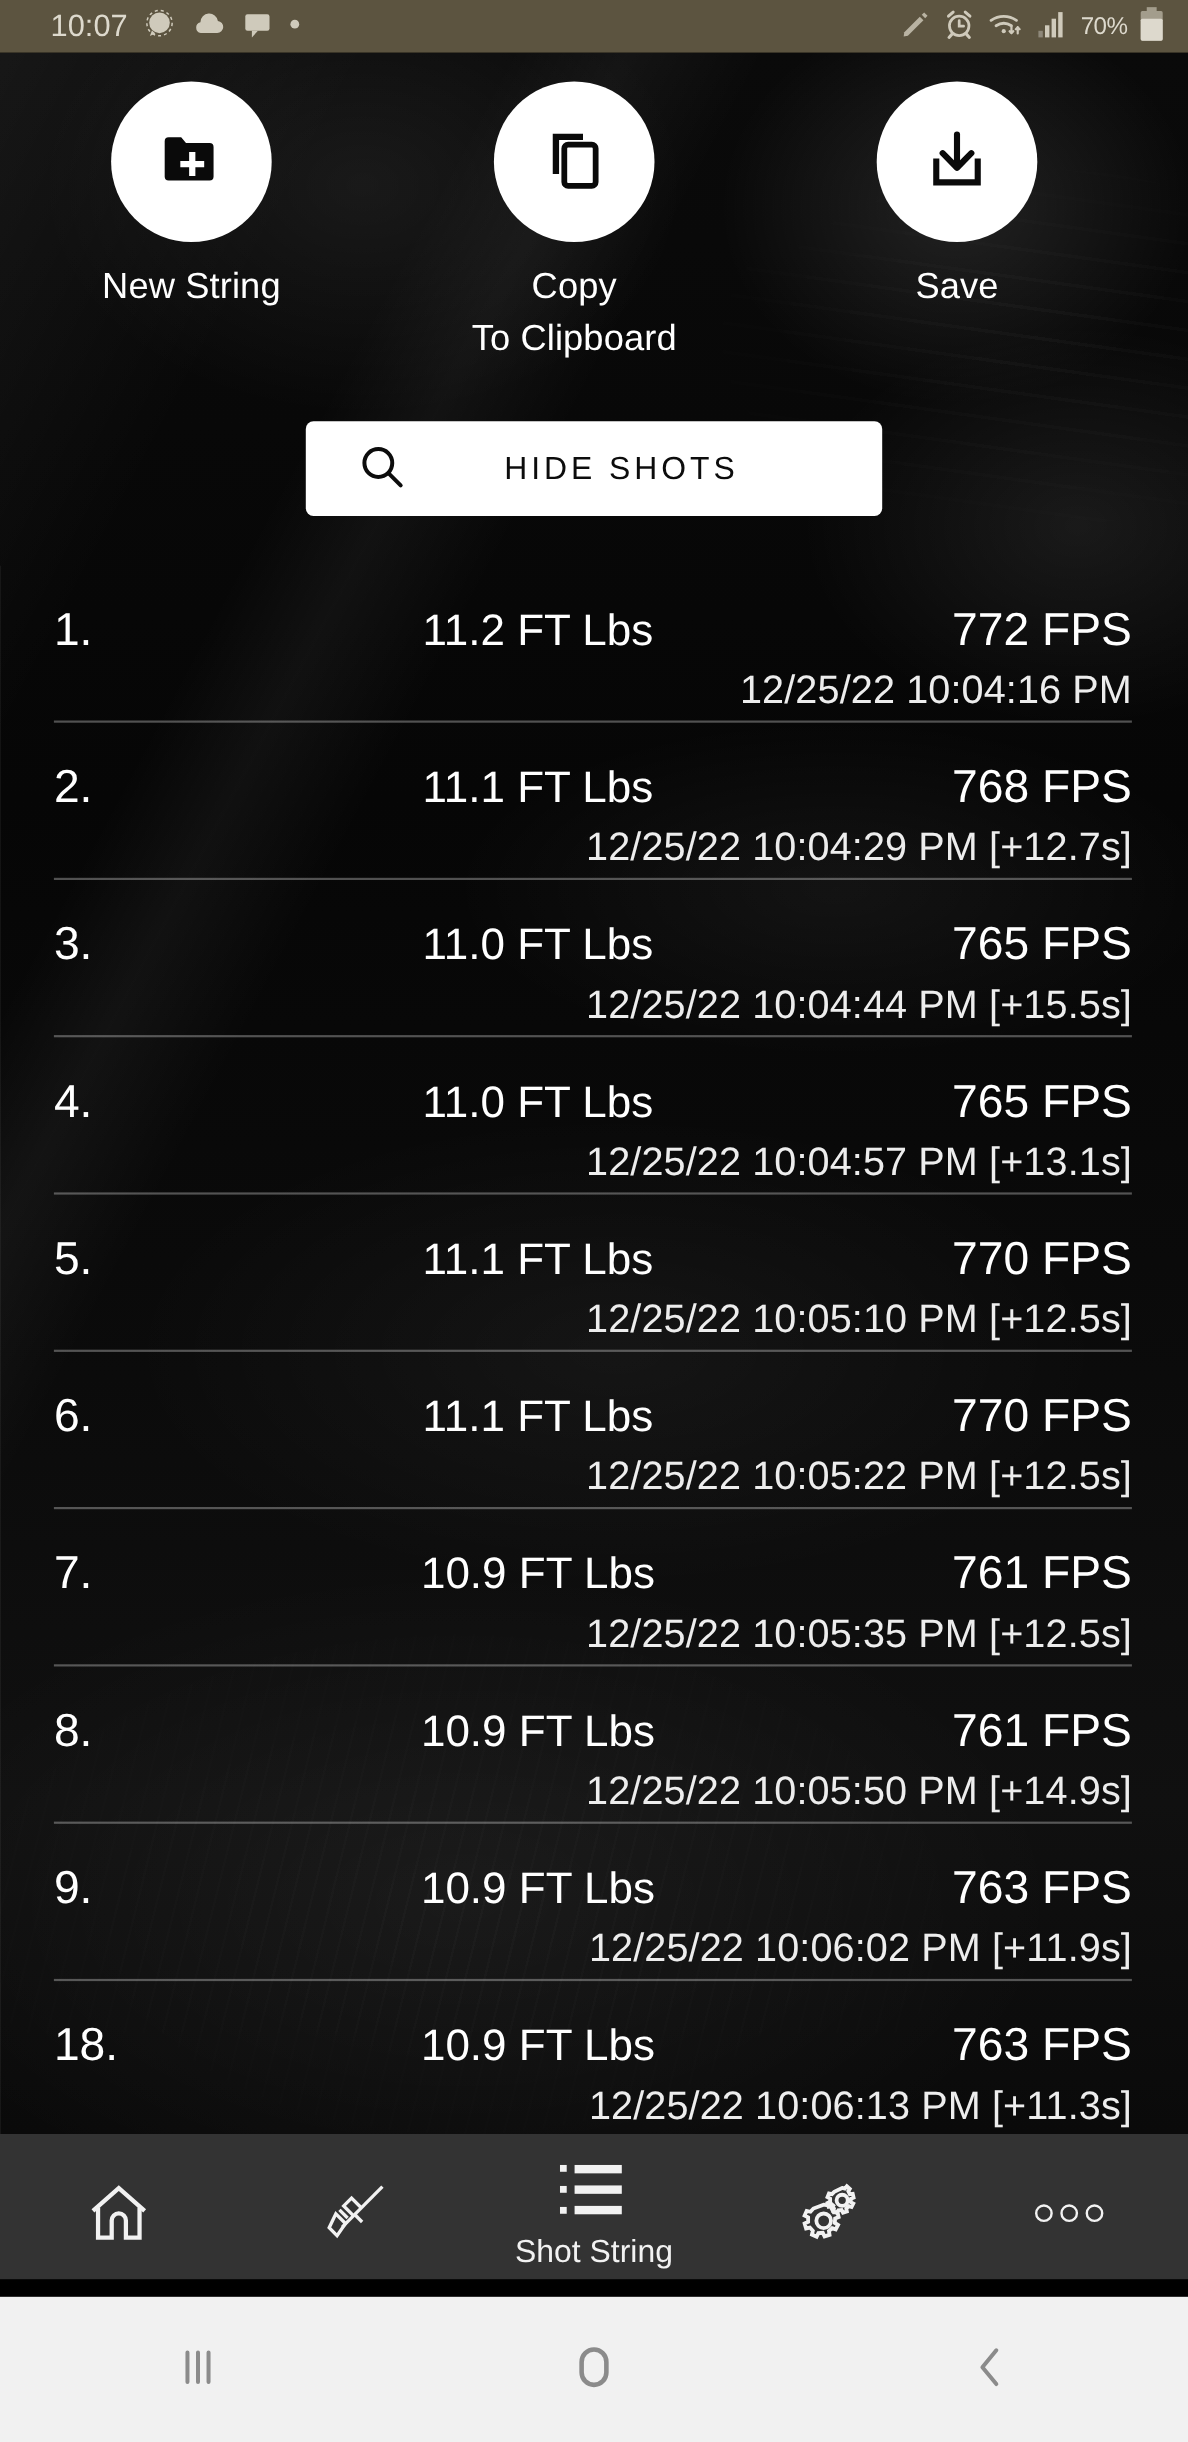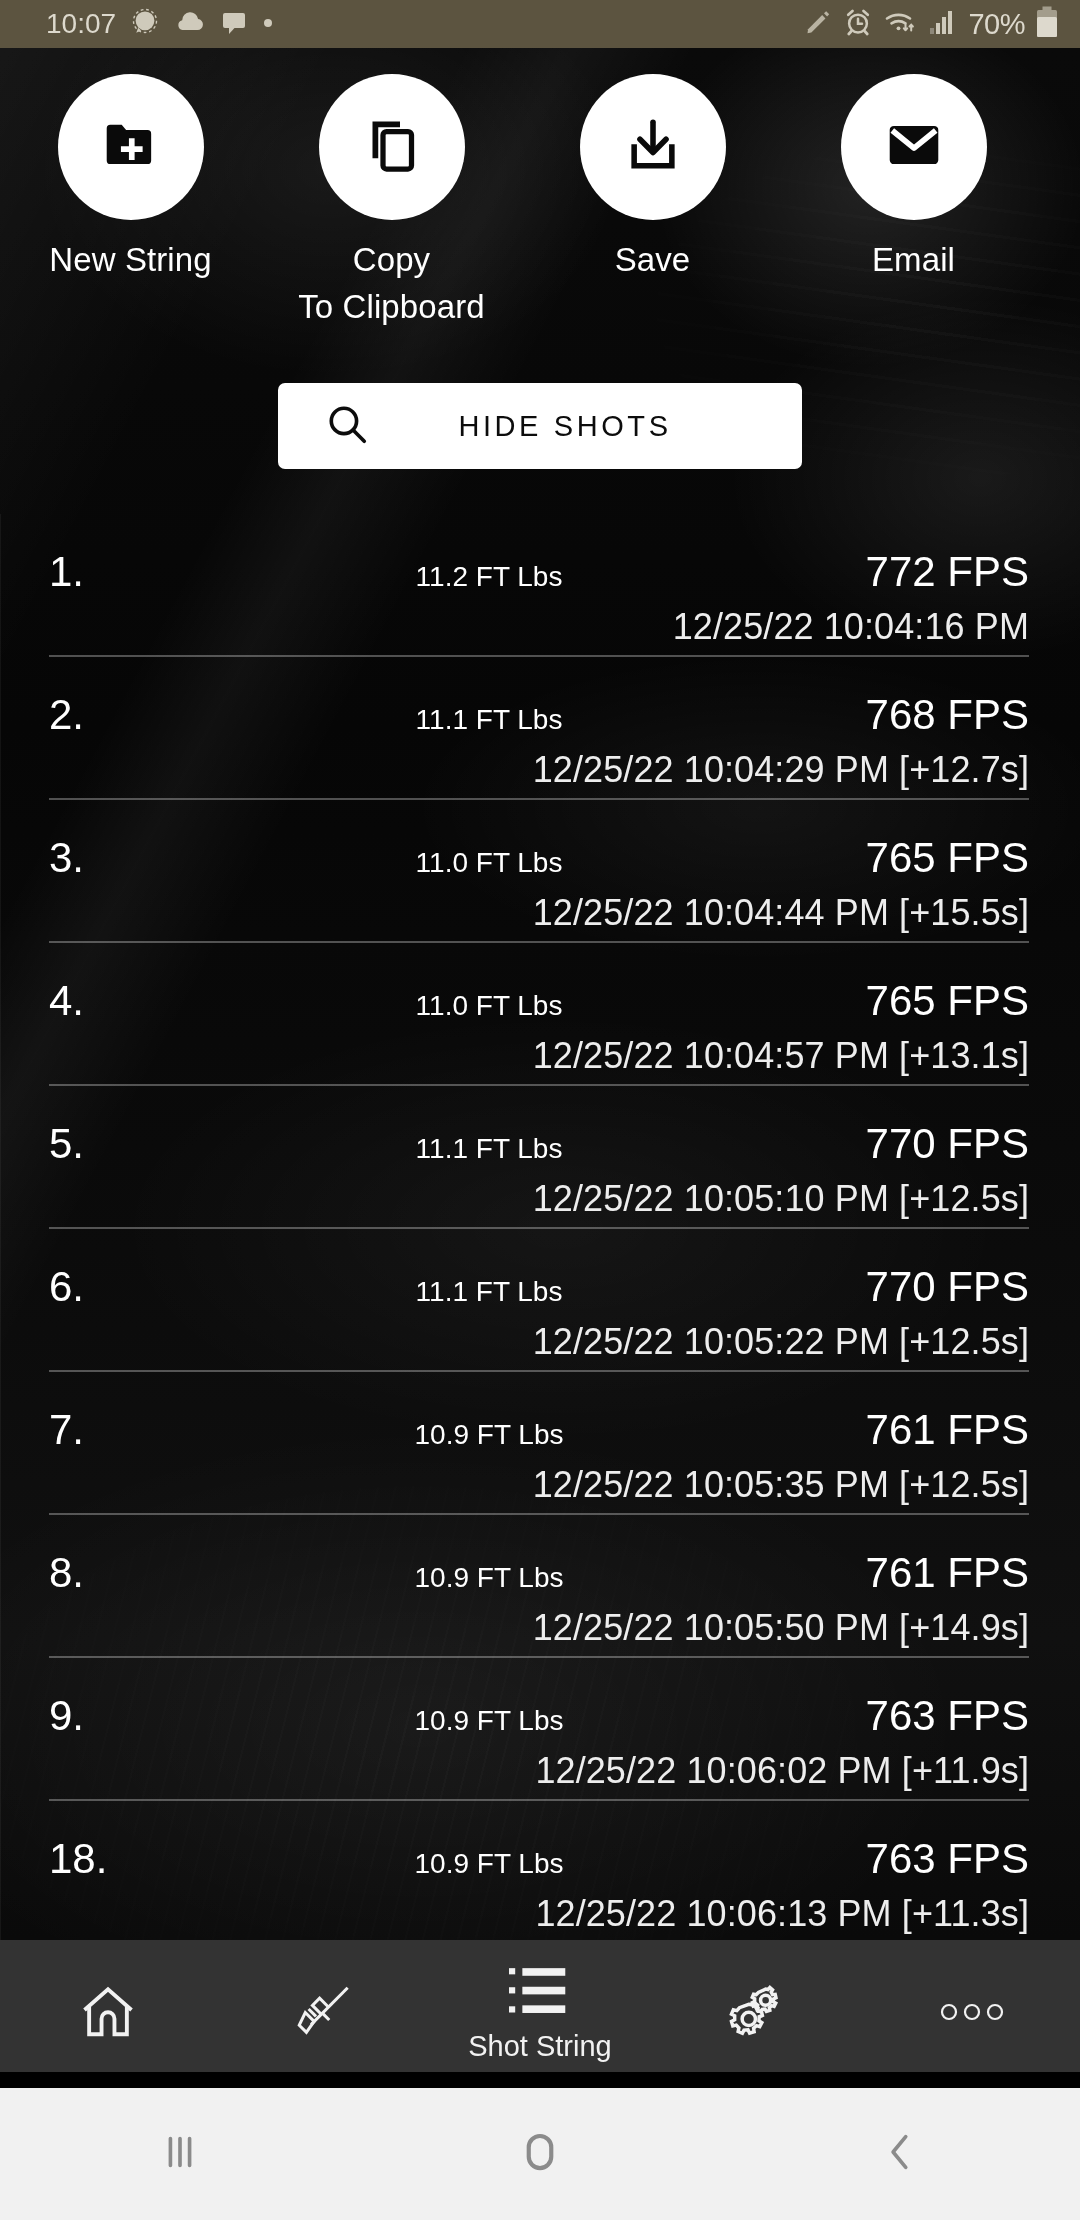--- a/index.html
+++ b/index.html
@@ -18,21 +18,21 @@
     padding:0 22px 0 46px;
     color:#d6d2c6;
   }
   #status-bar .clock{
     font-size:28px; letter-spacing:0px; color:#ddd9cd; font-weight:400;
     line-height:48px;
   }
   .sb-left{ display:flex; align-items:center; gap:14px; }
   .sb-right{ margin-left:auto; display:flex; align-items:center; gap:11px; }
   .sb-ico{ display:block; }
-  .batt-pct{ font-size:29px; color:#ddd9cd; letter-spacing:-0.5px; }
+  .batt-pct{ font-size:22px; color:#ddd9cd; letter-spacing:-0.5px; }
 
   
   #app-bg{
     position:absolute; top:48px; left:0; width:1080px; height:1940px;
     overflow:hidden;
     background:#070707;
   }
   
   #app-bg .ph{
     position:absolute; inset:0;
@@ -114,21 +114,21 @@
     cursor:pointer;
   }
   .shot-row .line-top{
     position:absolute; left:48px; top:34px; right:50px;
     display:flex; align-items:baseline;
   }
   .shot-idx{
     font-size:42px; color:#fff; width:150px; flex:0 0 150px;
   }
   .shot-energy{
-    font-size:28px; color:#fff; flex:1; text-align:center;
+    font-size:40px; color:#fff; flex:1; text-align:center;
     padding-right:40px;
   }
   .shot-fps{
     font-size:42px; color:#fff; flex:0 0 210px; text-align:right;
   }
   .shot-ts{
     position:absolute; right:50px; top:92px;
     font-size:36px; color:#ededed; letter-spacing:.1px;
   }
   .shot-sep{
@@ -275,31 +275,20 @@
           <svg width="58" height="58" viewBox="0 0 24 24">
             <path d="M12 2.6 V13.6" stroke="#0a0a0a" stroke-width="2.3" fill="none" stroke-linecap="round"></path>
             <path d="M6.6 9.6 L12 15.1 L17.4 9.6" stroke="#0a0a0a" stroke-width="2.3" fill="none" stroke-linecap="round" stroke-linejoin="round"></path>
             <path d="M4.2 12.8 V20.6 H19.8 V12.8" stroke="#0a0a0a" stroke-width="2.3" fill="none" stroke-linecap="square"></path>
           </svg>
         </span>
       </div>
       <div class="action-label">Save</div>
     </div>
 
-    <div class="action-btn">
-      <div class="action-circle">
-        <span>
-          <svg width="62" height="62" viewBox="0 0 24 24">
-            <rect x="2.6" y="4.6" width="18.8" height="14.8" rx="1.6" fill="#0a0a0a"></rect>
-            <path d="M3.6 6.4 L12 13.2 L20.4 6.4" fill="none" stroke="#fff" stroke-width="2.2" stroke-linejoin="round"></path>
-          </svg>
-        </span>
-      </div>
-      <div class="action-label">Email</div>
-    </div>
 
   </div>
 
   <div id="hide-shots">
     <span class="mag">
       <svg width="46" height="46" viewBox="0 0 24 24">
         <circle cx="10.4" cy="10.4" r="6.6" fill="none" stroke="#0c0c0c" stroke-width="1.9"></circle>
         <path d="M15.3 15.3 L21 21" stroke="#0c0c0c" stroke-width="1.9" stroke-linecap="round"></path>
       </svg>
     </span>

